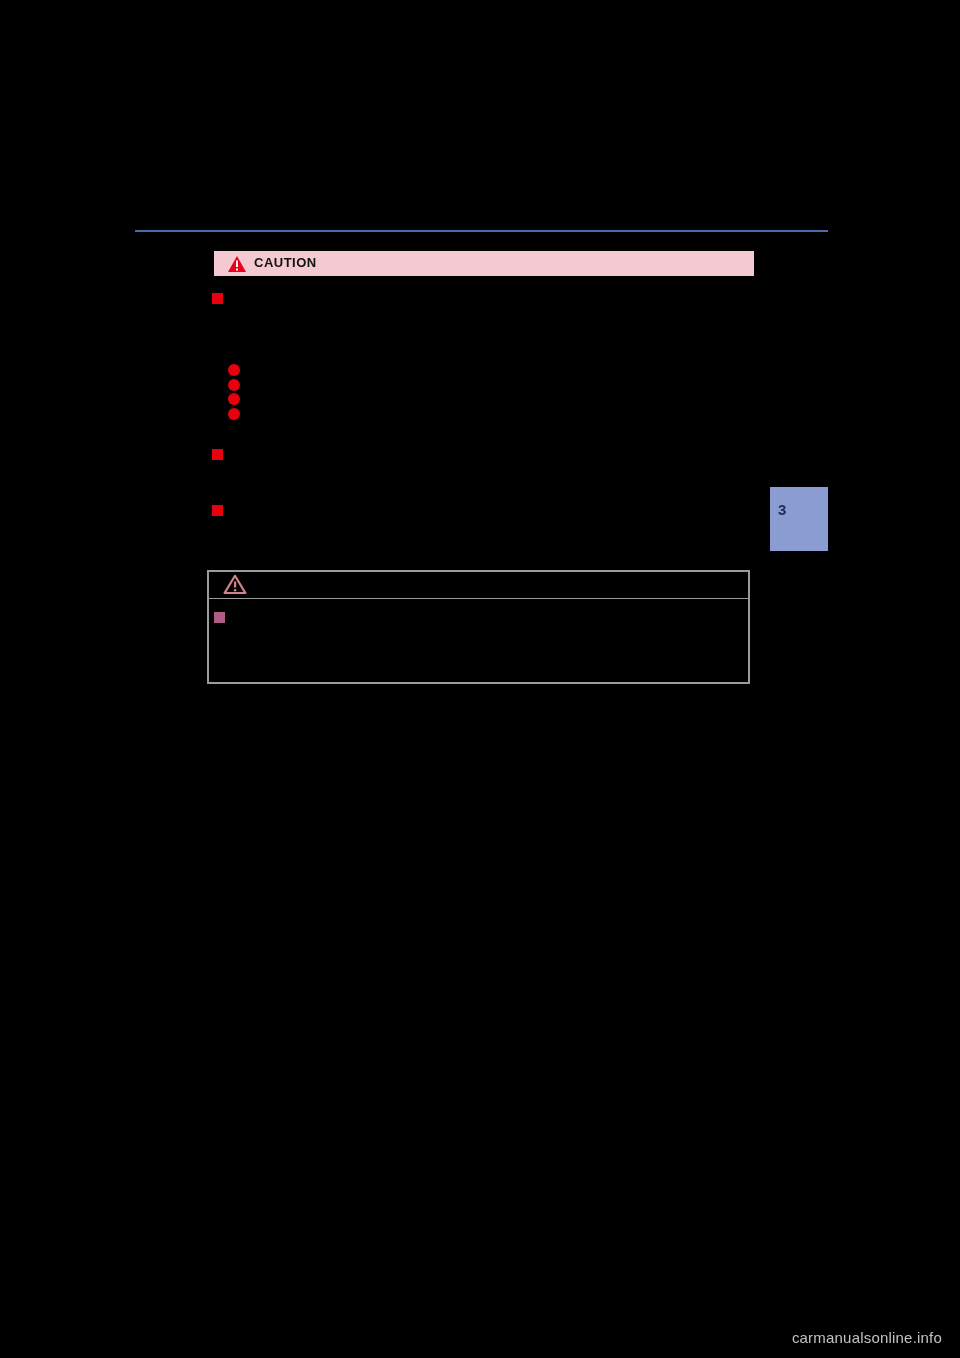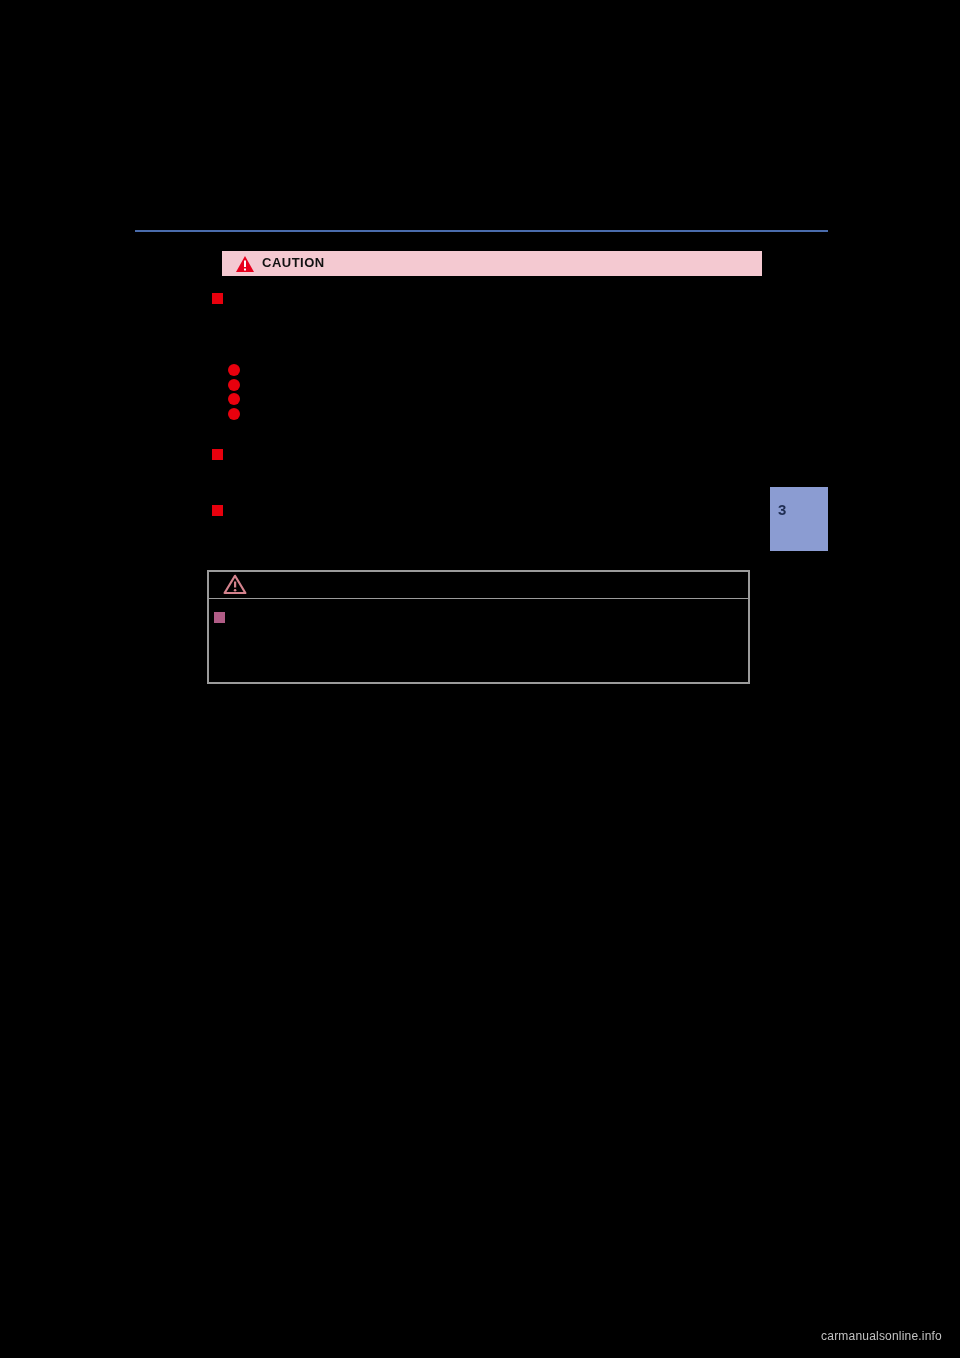--- a/index.html
+++ b/index.html
@@ -22,21 +22,21 @@
     left: 135px;
     top: 230px;
     width: 693px;
     height: 2px;
     background: #4a6cac;
   }
 
   
   .caution-banner {
     position: absolute;
-    left: 222px;
+    left: 214px;
     top: 251px;
     width: 540px;
     height: 25px;
     background: #f4c9d1;
     display: flex;
     align-items: center;
   }
   .caution-banner .warn-icon {
     display: inline-flex;
     margin-left: 14px;
@@ -124,21 +124,21 @@
     height: 11px;
     background: #b05c86;
   }
 
   
   .watermark {
     position: absolute;
     right: 18px;
     top: 1329px;
     color: #c2c2c2;
-    font-size: 12px;
+    font-size: 15px;
     letter-spacing: 0.2px;
   }
 </style>
 </head>
 <body>
 
 <div class="page">
 
   <div class="top-rule"></div>
 

